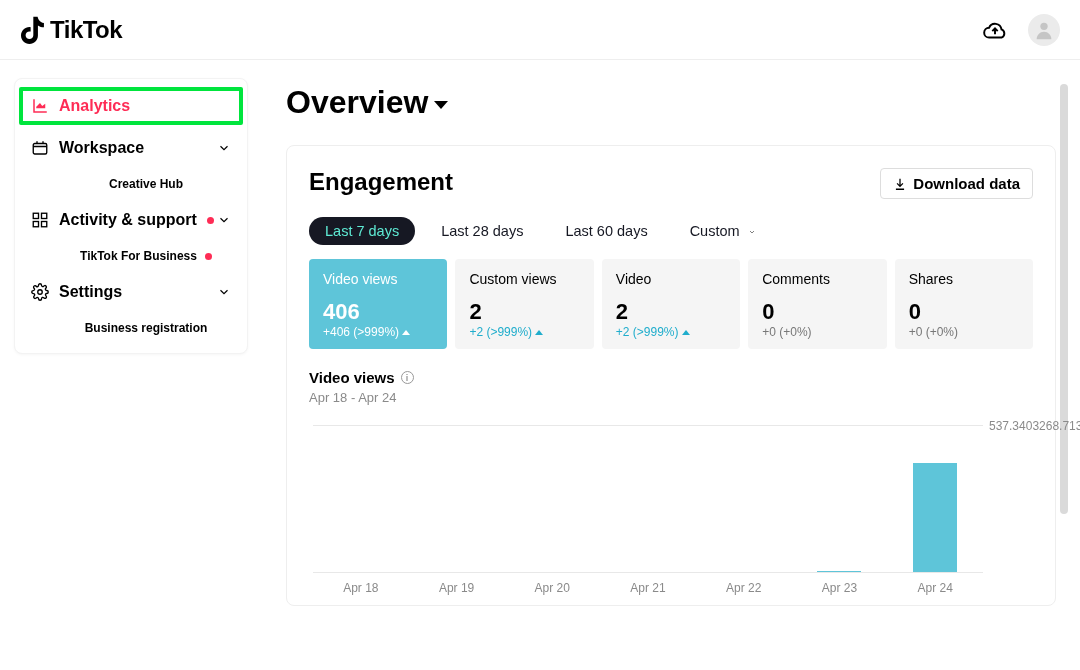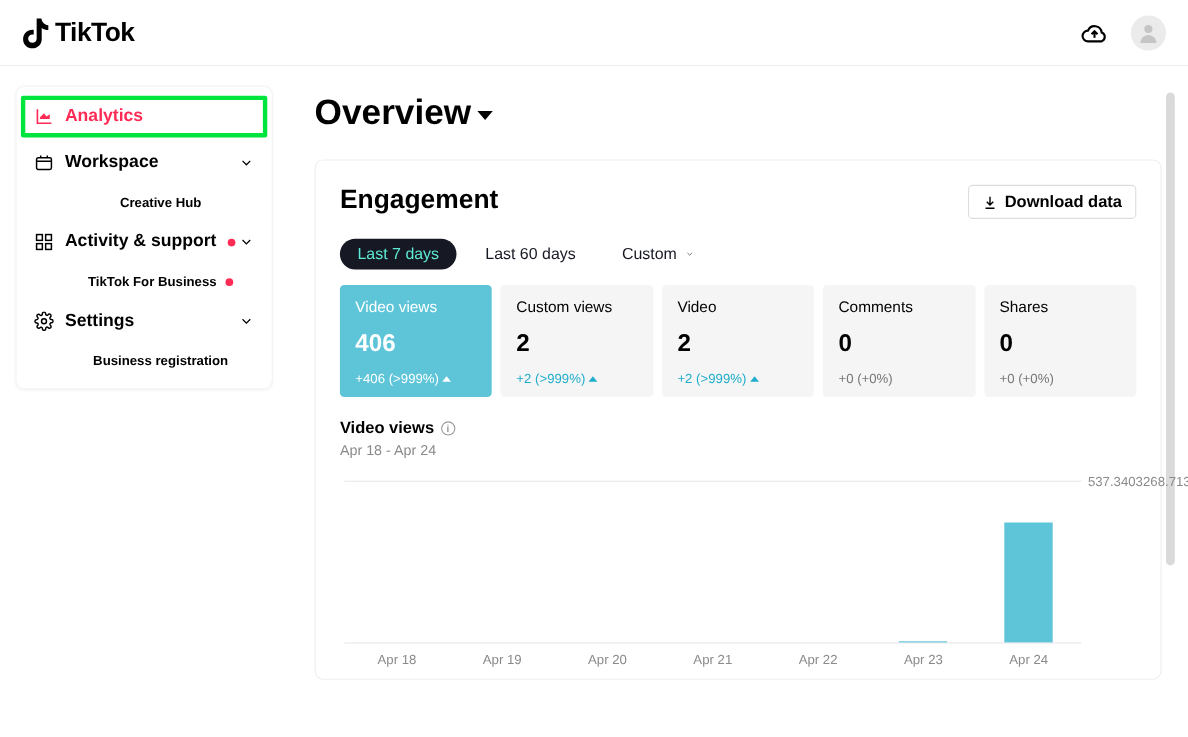--- a/index.html
+++ b/index.html
@@ -42,21 +42,21 @@
     
     .range-row { display: flex; gap: 10px; margin-bottom: 14px; }
     .range-pill { padding: 6px 16px; border-radius: 20px; font-size: 14.5px; font-weight: 500; cursor: pointer; color: #161823; }
     .range-pill.active { background: #161823; color: #5eead4; }
     .range-pill .chev-sm { display: inline-block; width: 8px; height: 8px; margin-left: 4px; }
     
     .metrics-row { display: flex; gap: 8px; margin-bottom: 20px; }
     .metric-card { flex: 1; background: #f5f5f5; border-radius: 4px; padding: 12px 14px 10px 14px; cursor: pointer; }
     .metric-card.active { background: #5ec5d9; color: #fff; }
     .metric-label { font-size: 14px; font-weight: 500; margin-bottom: 12px; }
-    .metric-value { font-size: 22px; font-weight: 800; margin-bottom: 12px; }
+    .metric-value { font-size: 22px; font-weight: 800; margin-bottom: 0; }
     .metric-change { font-size: 12px; font-weight: 500; color: #20adcc; display: flex; align-items: center; gap: 3px; }
     .metric-card.active .metric-change { color: #fff; }
     .metric-change.neutral { color: #777; }
     .arrow-up { width: 0; height: 0; border-left: 4px solid transparent; border-right: 4px solid transparent; border-bottom: 5px solid currentColor; }
     
     .chart-title-row { display: flex; align-items: center; gap: 6px; margin-bottom: 4px; }
     .chart-title { font-size: 15px; font-weight: 700; }
     .info-icon { width: 13px; height: 13px; border: 1.3px solid #999; border-radius: 50%; display: flex; align-items: center; justify-content: center; font-size: 9px; color: #999; font-weight: 600; }
     .chart-subtitle { font-size: 13px; color: #8a8a8a; margin-bottom: 20px; }
     
@@ -169,20 +169,21 @@
           <button class="dl-btn">
             <svg viewBox="0 0 24 24" fill="none" stroke="#000" stroke-width="2.2">
                 <path d="M12 3v12M7 11l5 5 5-5M5 21h14"></path>
               </svg>
             <span>Download data</span>
           </button>
         </div>
 
         <div class="range-row">
           <div class="range-pill active"><span>Last 7 days</span></div>
+          <div class="range-pill"><span>Last 28 days</span></div>
           <div class="range-pill"><span>Last 60 days</span></div>
           <div class="range-pill">
             <span>Custom</span>
             <svg class="chev-sm" viewBox="0 0 24 24" fill="none" stroke="#666" stroke-width="2.5">
                 <path d="M6 9l6 6 6-6"></path>
               </svg>
           </div>
         </div>
 
         <div class="metrics-row" id="metrics-row">

